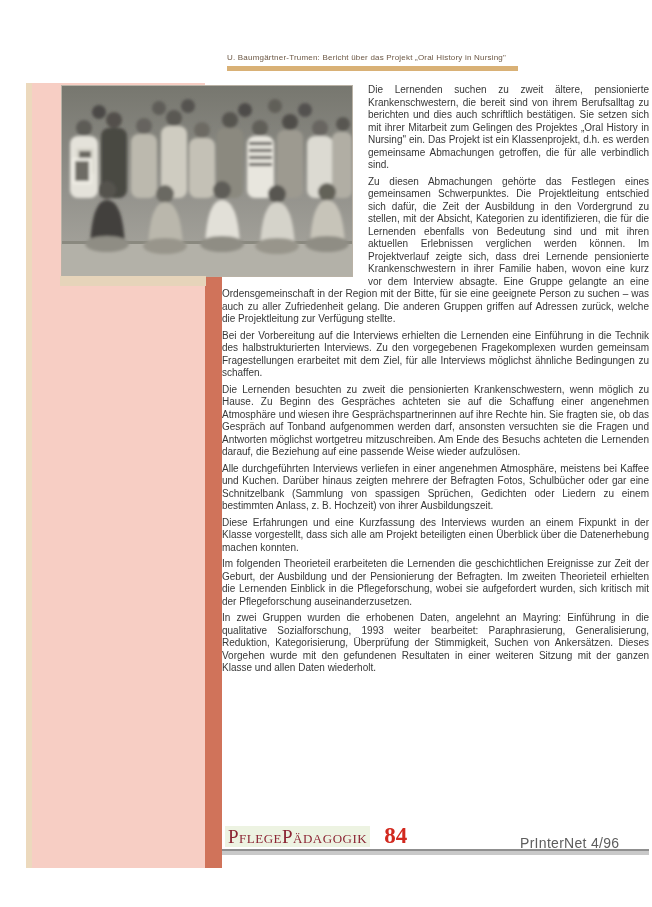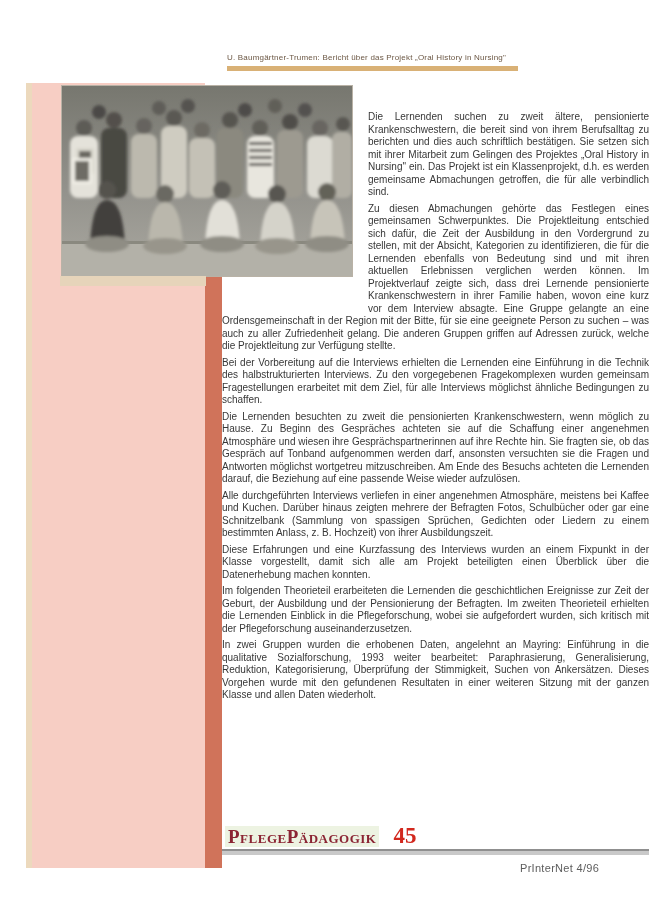--- a/index.html
+++ b/index.html
@@ -15,30 +15,30 @@
   .runhead{position:absolute;left:227px;top:53px;width:300px;font-size:8px;color:#6b5744;letter-spacing:.2px;white-space:nowrap;}
   .runhead-rule{position:absolute;left:227px;top:66px;width:291px;height:5px;background:#d9b176;}
 
   
   .photo{position:absolute;left:62px;top:86px;width:290px;height:190px;background:#8f8f8b;box-shadow:0 0 0 1px #b9b2a6;}
   .photo svg{display:block;}
   .photo-shadow{position:absolute;left:60px;top:276px;width:146px;height:10px;background:#e6d4ba;}
 
   
   .article{position:absolute;left:222px;top:84px;width:427px;color:#373737;
-           font-size:10px;line-height:12.5px;text-align:justify;margin-top:27px;}
+           font-size:10px;line-height:12.5px;text-align:justify;}
   .article p{margin:0 0 4px 0;}
   .photo-flow-spacer{float:left;width:146px;height:199px;}
 
   
   .footer-mark{position:absolute;left:225px;top:823px;white-space:nowrap;}
-  .journal-name{font-family:"Liberation Serif", serif;font-variant:small-caps;font-weight:bold;
+  .journal-name{font-family:"Liberation Serif", serif;font-variant:small-caps;font-weight:normal;
                 font-size:19px;color:#8b2433;background:#edf3e2;padding:0 3px;letter-spacing:.5px;}
   .page-number{font-family:"Liberation Serif", serif;font-weight:bold;font-size:23px;color:#d2281e;margin-left:14px;}
-  .issue{position:absolute;left:520px;top:862px;font-size:11px;color:#5d5d5d;letter-spacing:.3px;}
+  .issue{position:absolute;left:520px;top:835px;font-size:14px;color:#5d5d5d;letter-spacing:.3px;}
   .footer-rule{position:absolute;left:222px;top:849px;width:427px;height:4px;
                border-top:2px solid #8f8f8f;background:#c9c9c9;}
 </style>
 </head>
 <body>
 
 <div class="page">
 
   <div class="left-strip"></div>
   <div class="pink-block"></div>
@@ -125,24 +125,24 @@
   </div>
   <div class="photo-shadow"></div>
 
   <div class="article">
     <div class="photo-flow-spacer"></div>
     <p>Die Lernenden suchen zu zweit ältere, pensionierte Krankenschwestern, die bereit sind von ihrem Berufsalltag zu berichten und dies auch schriftlich bestätigen. Sie setzen sich mit ihrer Mitarbeit zum Gelingen des Projektes „Oral History in Nursing" ein. Das Projekt ist ein Klassenprojekt, d.h. es werden gemeinsame Abmachungen getroffen, die für alle verbindlich sind.</p>
     <p>Zu diesen Abmachungen gehörte das Festlegen eines gemeinsamen Schwerpunktes. Die Projektleitung entschied sich dafür, die Zeit der Ausbildung in den Vordergrund zu stellen, mit der Absicht, Kategorien zu identifizieren, die für die Lernenden ebenfalls von Bedeutung sind und mit ihren aktuellen Erlebnissen verglichen werden können. Im Projektverlauf zeigte sich, dass drei Lernende pensionierte Krankenschwestern in ihrer Familie haben, wovon eine kurz vor dem Interview absagte. Eine Gruppe gelangte an eine Ordensgemeinschaft in der Region mit der Bitte, für sie eine geeignete Person zu suchen – was auch zu aller Zufriedenheit gelang. Die anderen Gruppen griffen auf Adressen zurück, welche die Projektleitung zur Verfügung stellte.</p>
     <p>Bei der Vorbereitung auf die Interviews erhielten die Lernenden eine Einführung in die Technik des halbstrukturierten Interviews. Zu den vorgegebenen Fragekomplexen wurden gemeinsam Fragestellungen erarbeitet mit dem Ziel, für alle Interviews möglichst ähnliche Bedingungen zu schaffen.</p>
     <p>Die Lernenden besuchten zu zweit die pensionierten Krankenschwestern, wenn möglich zu Hause. Zu Beginn des Gespräches achteten sie auf die Schaffung einer angenehmen Atmosphäre und wiesen ihre Gesprächspartnerinnen auf ihre Rechte hin. Sie fragten sie, ob das Gespräch auf Tonband aufgenommen werden darf, ansonsten versuchten sie die Fragen und Antworten möglichst wortgetreu mitzuschreiben. Am Ende des Besuchs achteten die Lernenden darauf, die Beziehung auf eine passende Weise wieder aufzulösen.</p>
     <p>Alle durchgeführten Interviews verliefen in einer angenehmen Atmosphäre, meistens bei Kaffee und Kuchen. Darüber hinaus zeigten mehrere der Befragten Fotos, Schulbücher oder gar eine Schnitzelbank (Sammlung von spassigen Sprüchen, Gedichten oder Liedern zu einem bestimmten Anlass, z. B. Hochzeit) von ihrer Ausbildungszeit.</p>
-    <p>Diese Erfahrungen und eine Kurzfassung des Interviews wurden an einem Fixpunkt in der Klasse vorgestellt, damit sich alle am Projekt beteiligten einen Überblick über die Datenerhebung machen konnten.</p>
+    <p>Diese Erfahrungen und eine Kurzfassung des Interviews wurden an einem Fixpunkt in der Klasse vorgestellt, dass sich alle am Projekt beteiligten einen Überblick über die Datenerhebung machen konnten.</p>
     <p>Im folgenden Theorieteil erarbeiteten die Lernenden die geschichtlichen Ereignisse zur Zeit der Geburt, der Ausbildung und der Pensionierung der Befragten. Im zweiten Theorieteil erhielten die Lernenden Einblick in die Pflegeforschung, wobei sie aufgefordert wurden, sich kritisch mit der Pflegeforschung auseinanderzusetzen.</p>
     <p>In zwei Gruppen wurden die erhobenen Daten, angelehnt an Mayring: Einführung in die qualitative Sozialforschung, 1993 weiter bearbeitet: Paraphrasierung, Generalisierung, Reduktion, Kategorisierung, Überprüfung der Stimmigkeit, Suchen von Ankersätzen. Dieses Vorgehen wurde mit den gefundenen Resultaten in einer weiteren Sitzung mit der ganzen Klasse und allen Daten wiederholt.</p>
   </div>
 
   <div class="footer-mark">
-    <span class="journal-name">PflegePädagogik</span><span class="page-number">45</span>
+    <span class="journal-name">PflegePädagogik</span><span class="page-number">84</span>
   </div>
   <div class="issue">PrInterNet 4/96</div>
   <div class="footer-rule"></div>
 
 </div>
 
 </body></html>

